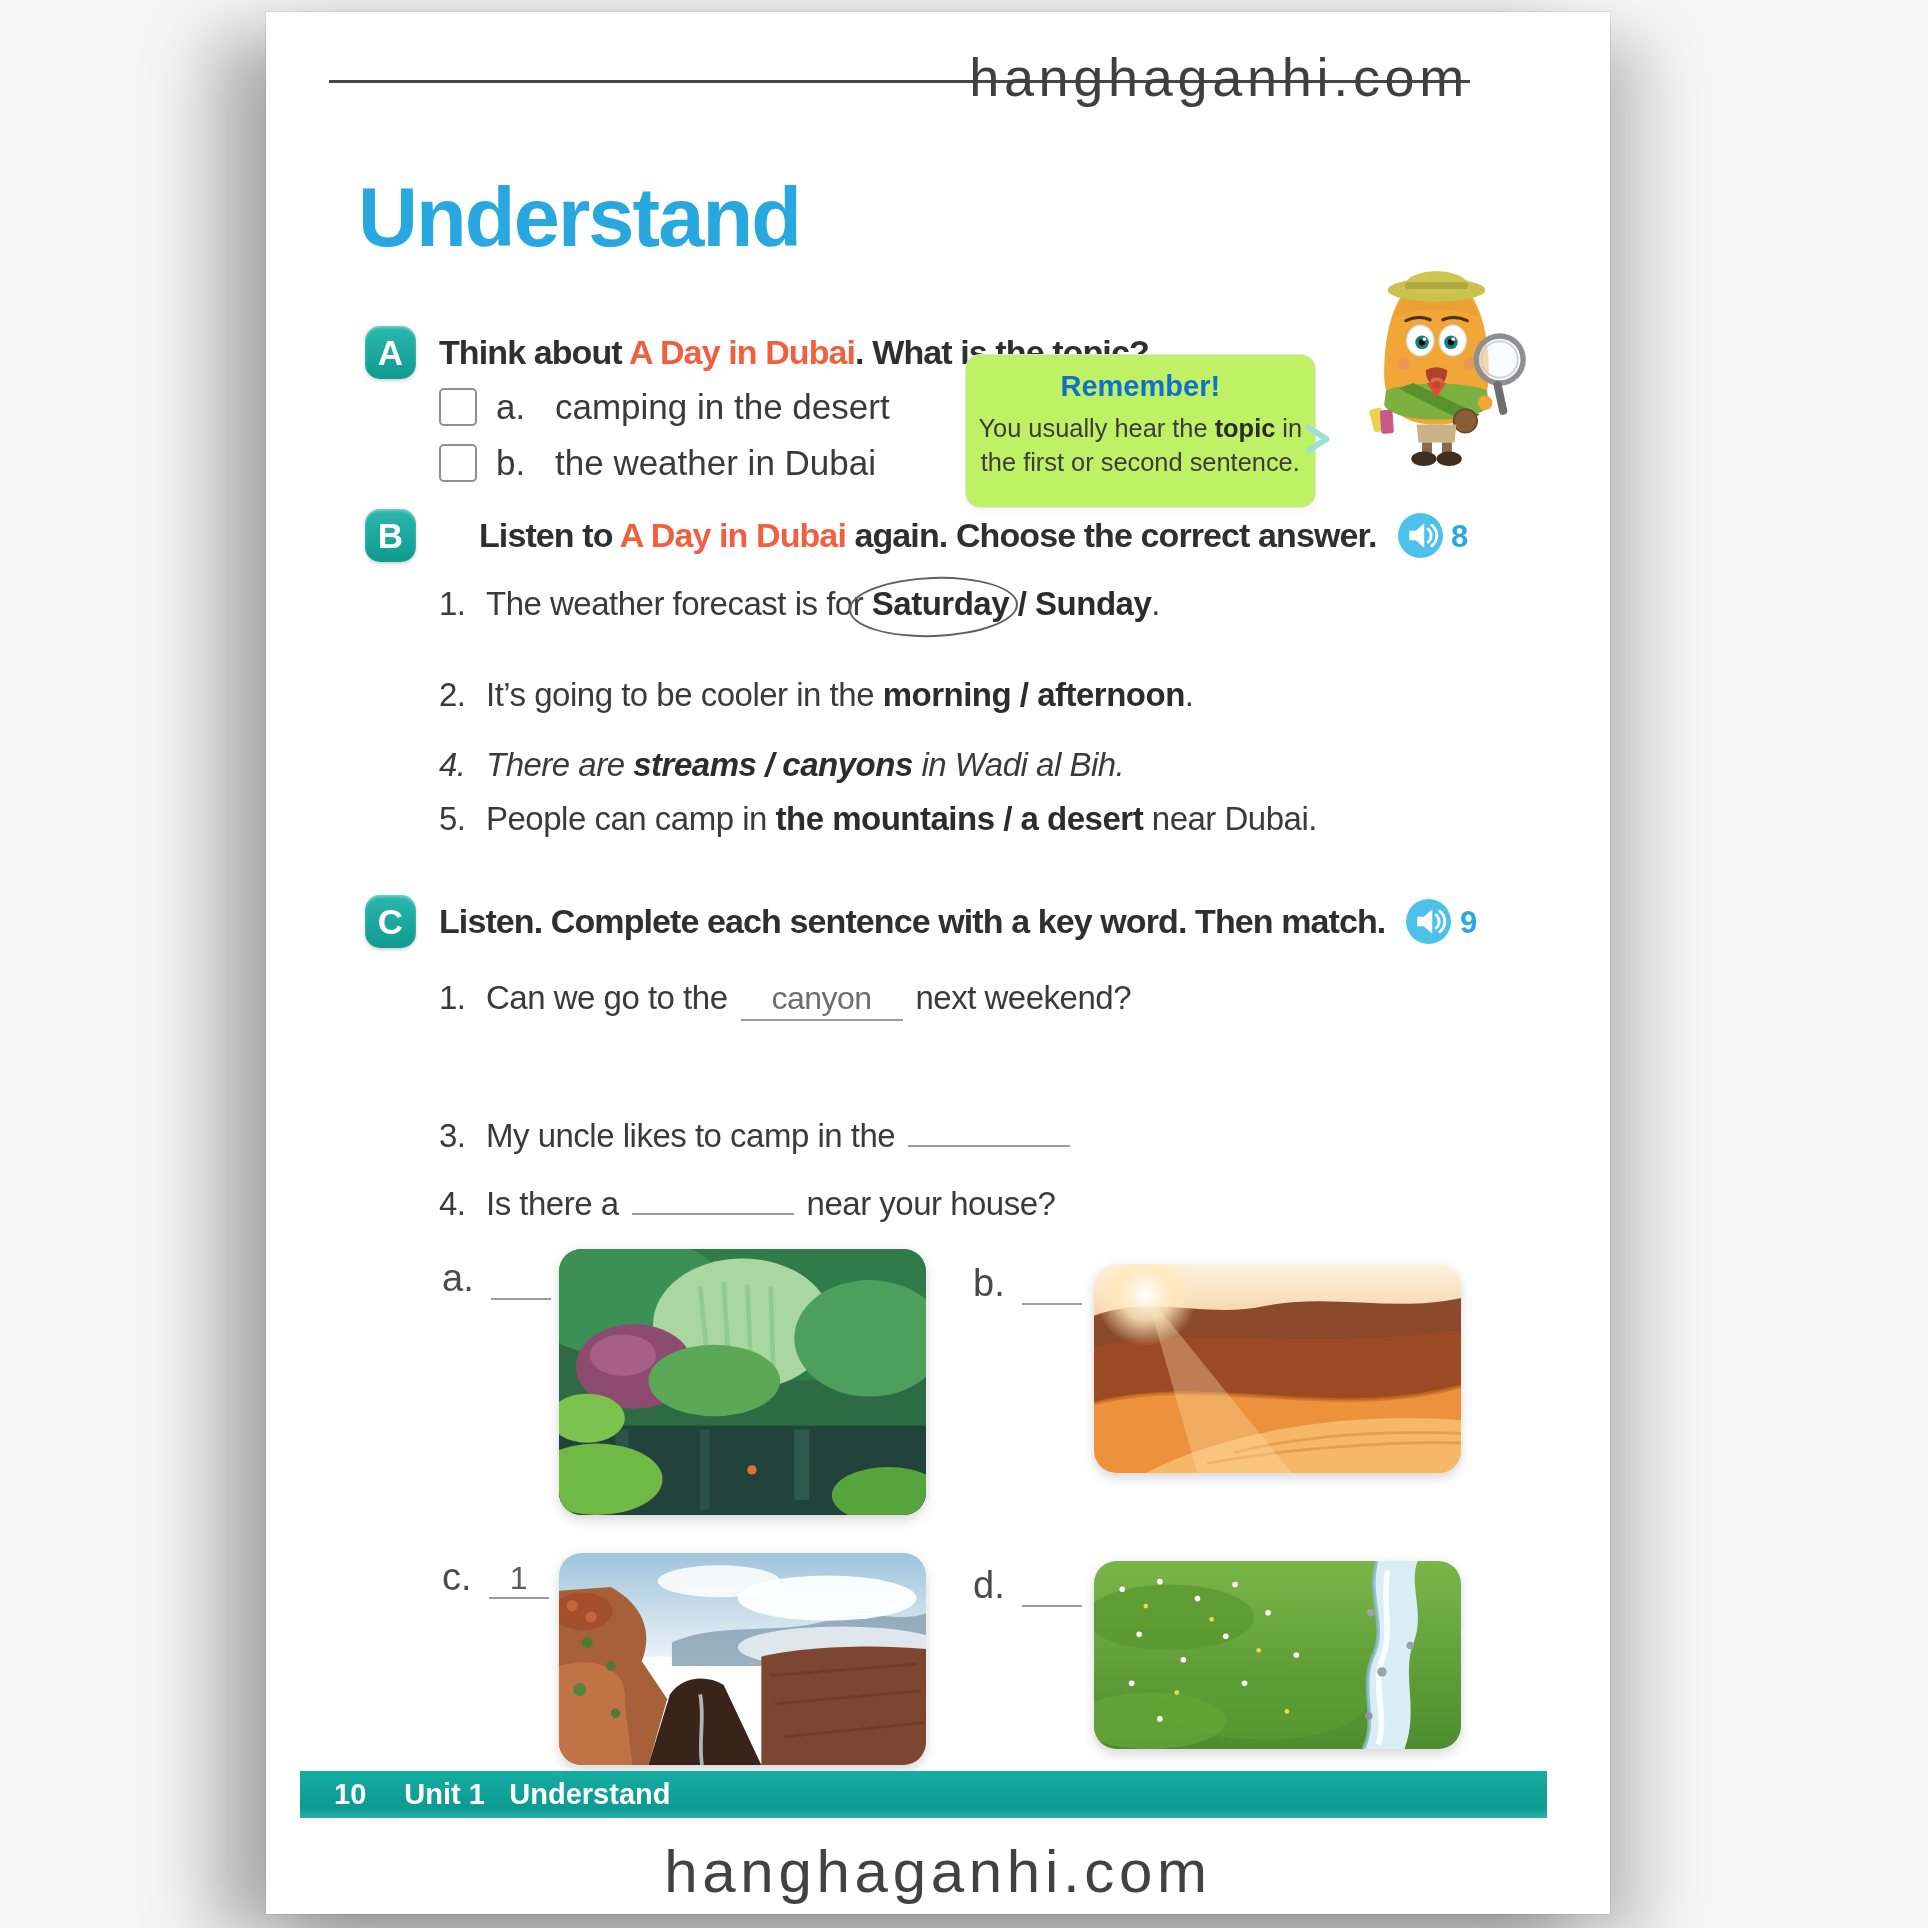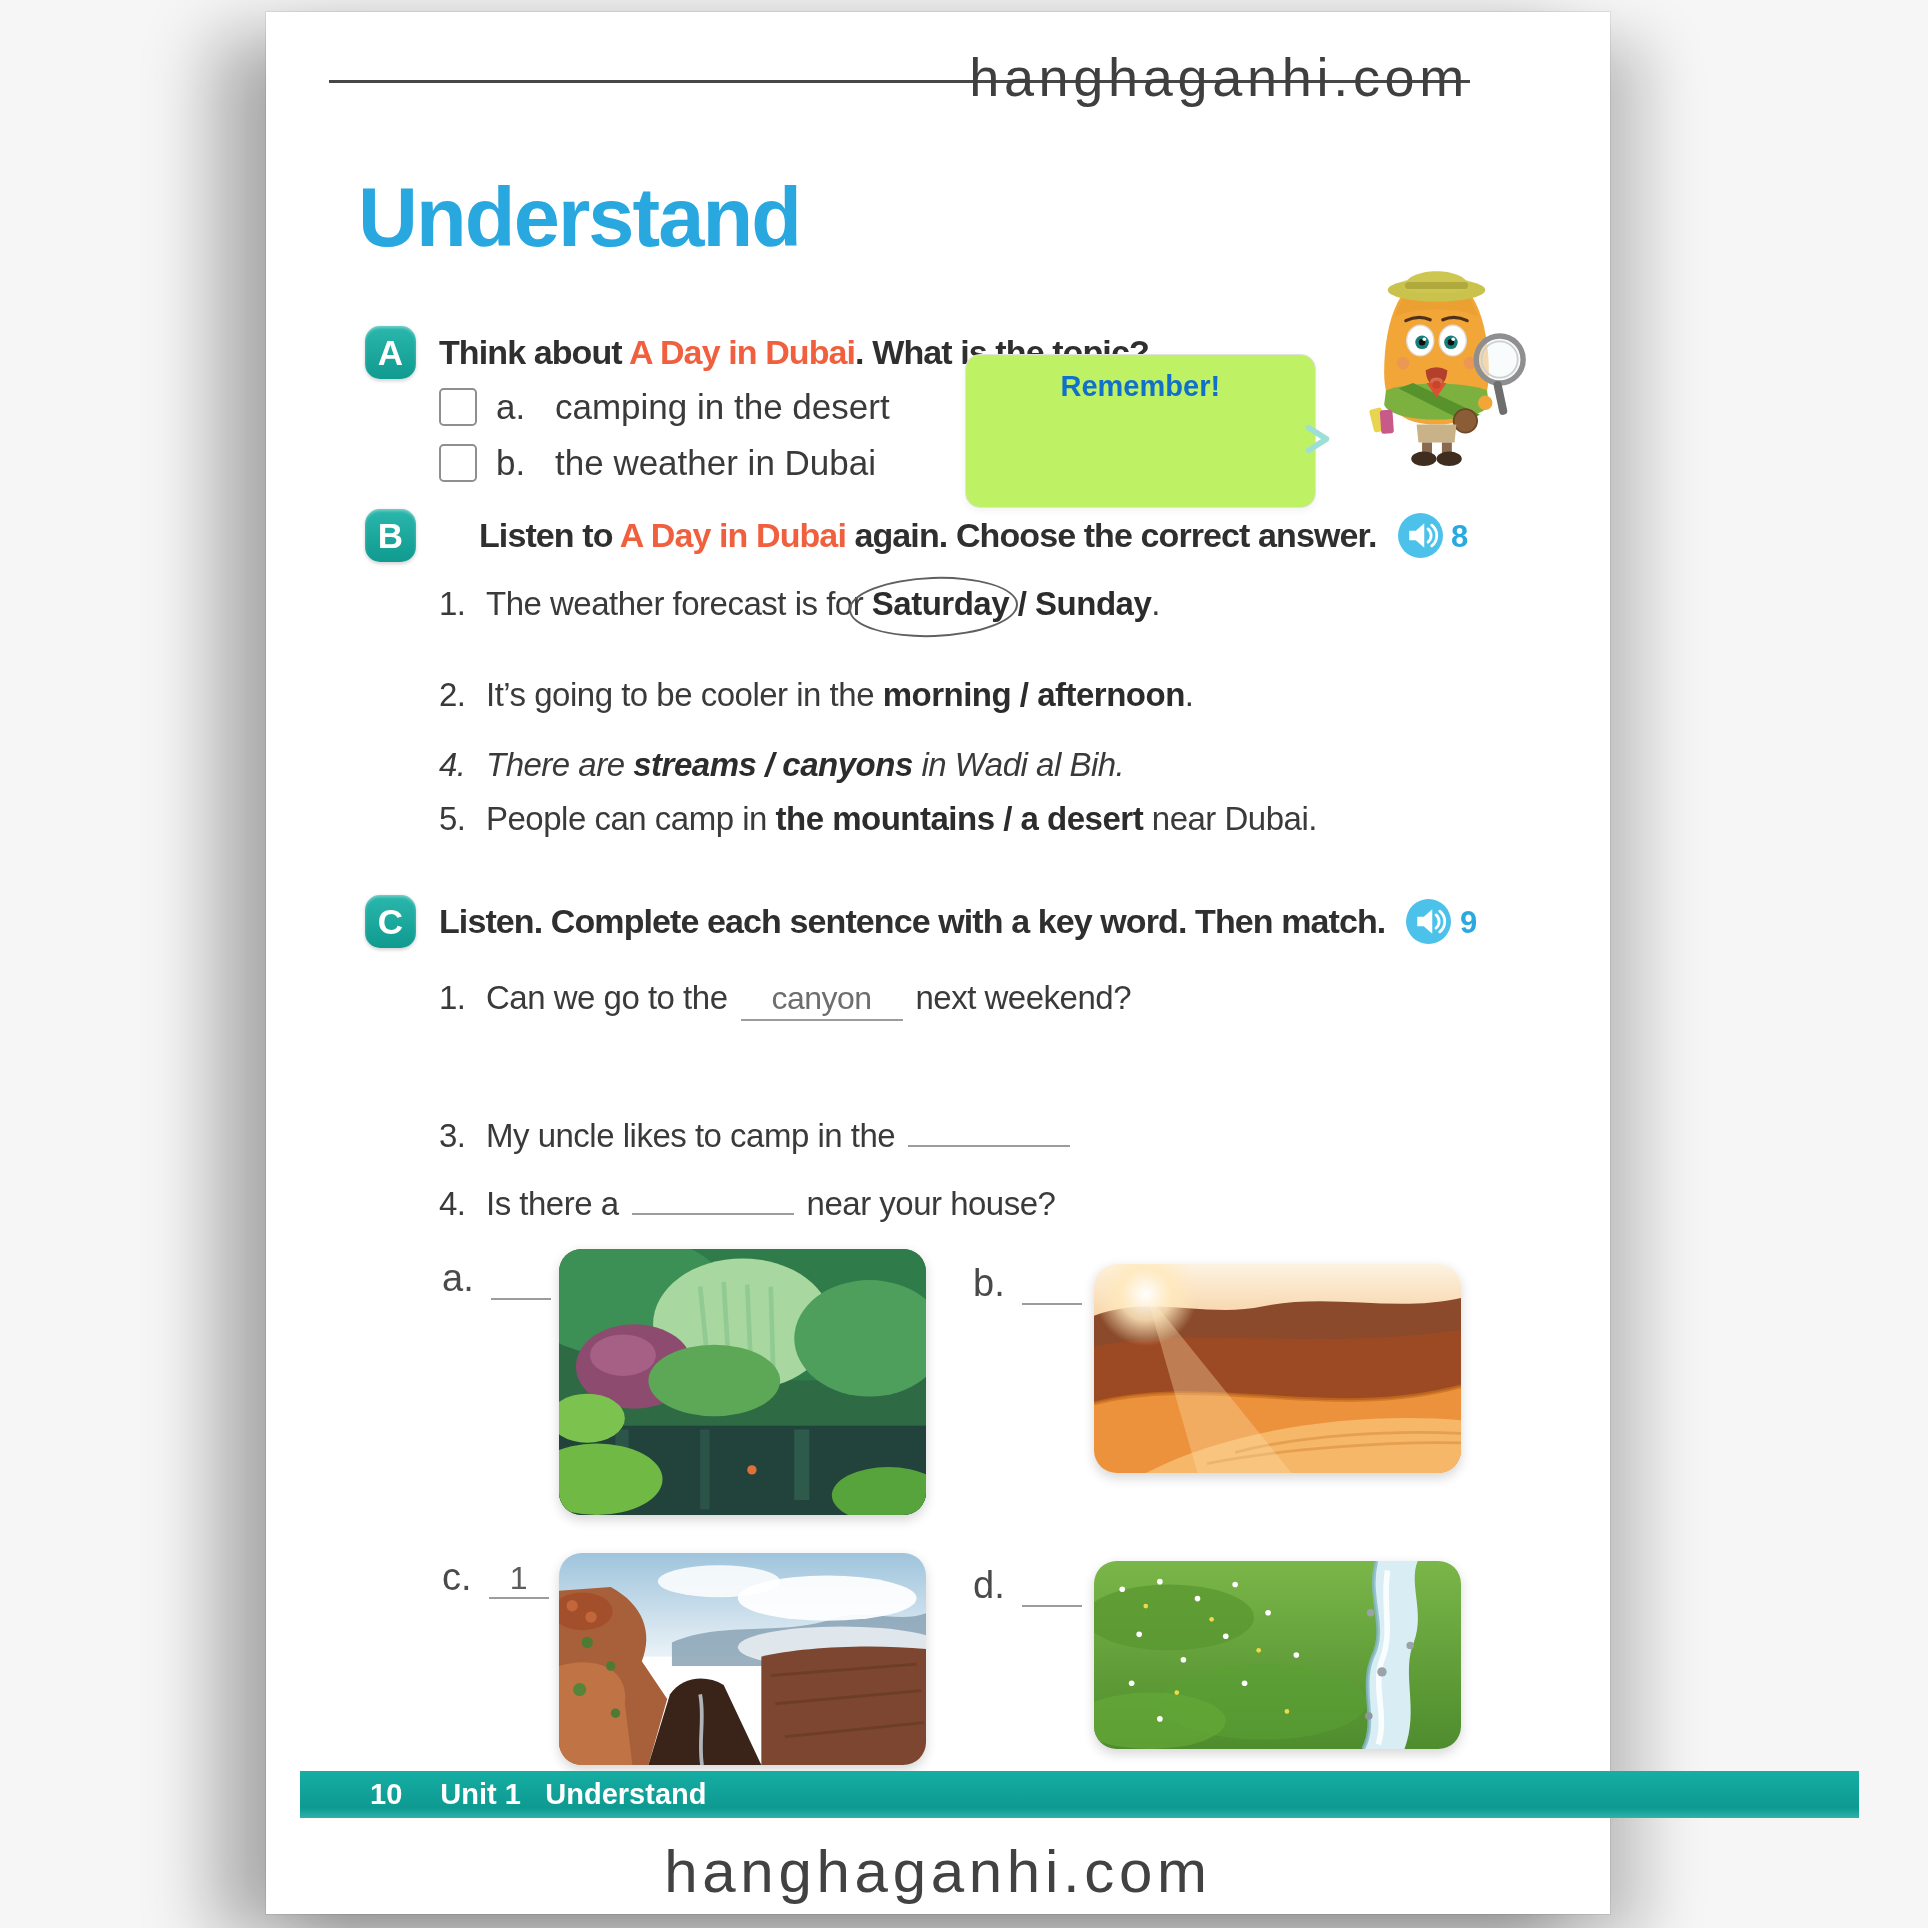--- a/index.html
+++ b/index.html
@@ -77,24 +77,24 @@
   .pl-c{left:176px;top:1544px;} .pl-d{left:707px;top:1552px;}
   .pic-blank{width:60px;border-bottom:2.8px solid #9c9c9c;text-align:center;font-size:32px;color:#5c5c5c;line-height:1;padding-bottom:2.8px;}
   .pic-frame{position:absolute;border-radius:22.6px;overflow:hidden;box-shadow:0 4.7px 11.3px rgba(0,0,0,.16);}
   .pf-a{left:293px;top:1237px;width:367px;height:266px;}
   .pf-b{left:828px;top:1252px;width:367px;height:209px;}
   .pf-c{left:293px;top:1541px;width:367px;height:212px;}
   .pf-d{left:828px;top:1549px;width:367px;height:188px;}
   .pic-frame svg{display:block;width:100%;height:100%;}
   
   .footer-bar{
-    position:absolute;left:34px;top:1759px;width:1559px;height:47px;
+    position:absolute;left:34px;top:1759px;width:1247px;height:47px;
     background:linear-gradient(180deg,#16ada3 0%,#0d9a91 78%,#2db3a9 100%);
     display:flex;align-items:center;color:#fff;font-weight:bold;font-size:29px;
-    padding-left:70px;box-sizing:border-box;
+    padding-left:34px;box-sizing:border-box;
   }
   .footer-unit{margin-left:38px;}
   .footer-section{margin-left:24.5px;}
 </style>
 </head>
 <body>
 
 <div class="page">
 
   <div class="top-rule"></div>
@@ -111,20 +111,21 @@
     <span>camping in the desert</span>
   </div>
   <div class="opt-row opt-b">
     <span class="checkbox"></span>
     <span class="opt-label">b.</span>
     <span>the weather in Dubai</span>
   </div>
 
   <div class="remember">
     <div class="remember-title">Remember!</div>
+    <div class="remember-text"><span>You usually hear the </span><b>topic</b><span> in</span><br><span>the first or second sentence.</span></div>
   </div>
   <svg class="callout-arrow" width="32" height="32" viewBox="0 0 34 34">
     <polyline points="7,5 26,17 7,29" fill="none" stroke="#9cdfd6" stroke-width="6" stroke-linecap="round" stroke-linejoin="round"></polyline>
   </svg>
 
   <svg class="mascot" width="181" height="213" viewBox="0 0 200 236">
     <path d="M62,66 C46,94 42,130 50,152 C53,160 63,160 65,151 C60,126 66,94 75,72 Z" fill="#a64b28"></path>
     <path d="M138,66 C154,94 158,130 150,152 C147,160 137,160 135,151 C140,126 134,94 125,72 Z" fill="#a64b28"></path>
     <circle cx="52" cy="153" r="7" fill="#b5552c"></circle>
       <circle cx="148" cy="153" r="7" fill="#b5552c"></circle>

